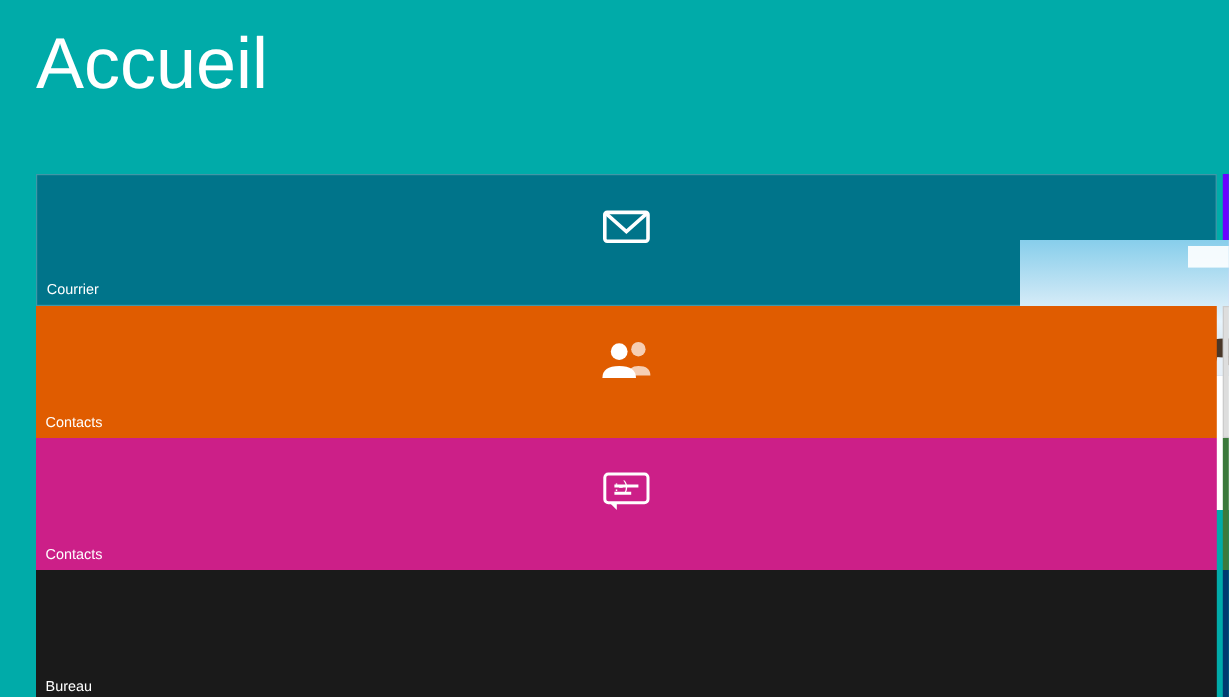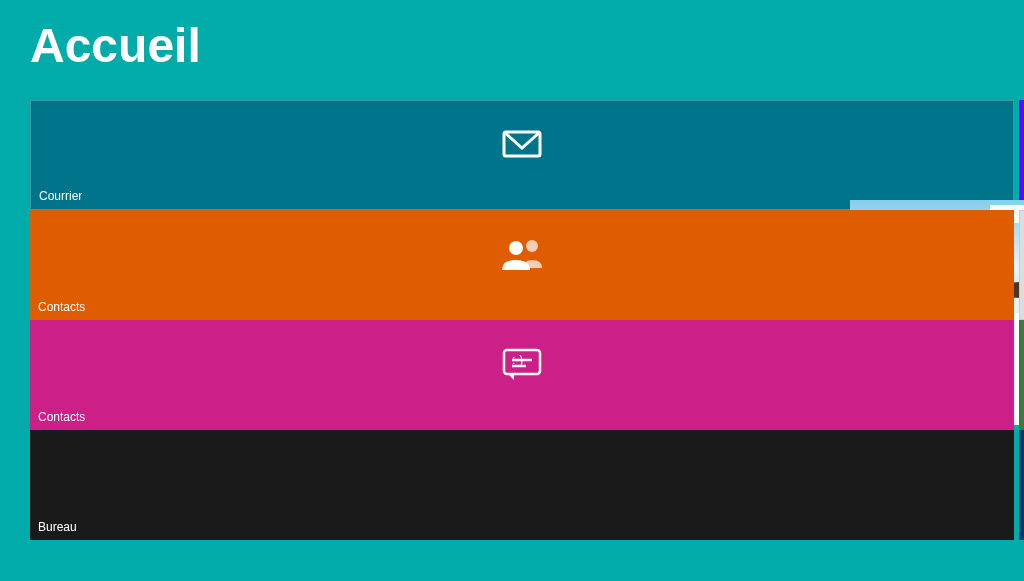--- a/index.html
+++ b/index.html
@@ -6,22 +6,22 @@
     body {
       width: 1024px;
       height: 581px;
       background-color: #00aba9;
       font-family: 'Segoe UI', Arial, sans-serif;
       overflow: hidden;
       position: relative;
     }
     h1.page-title {
       color: white;
-      font-size: 48px;
-      font-weight: 700;
+      font-size: 60px;
+      font-weight: 400;
       position: absolute;
       top: 18px;
       left: 30px;
     }
     .tile-label {
       position: absolute;
       bottom: 6px;
       left: 8px;
       font-size: 12px;
       font-weight: 400;
@@ -219,14 +219,14 @@
 </style>
 
 <style>
   
   
 </style>
 
 <style>
 
   
-  .tile-inner { flex-shrink: 0; }
+  .tile-inner { flex-shrink: 0; margin-top: 45px; }
 </style>
 
 </body></html>

